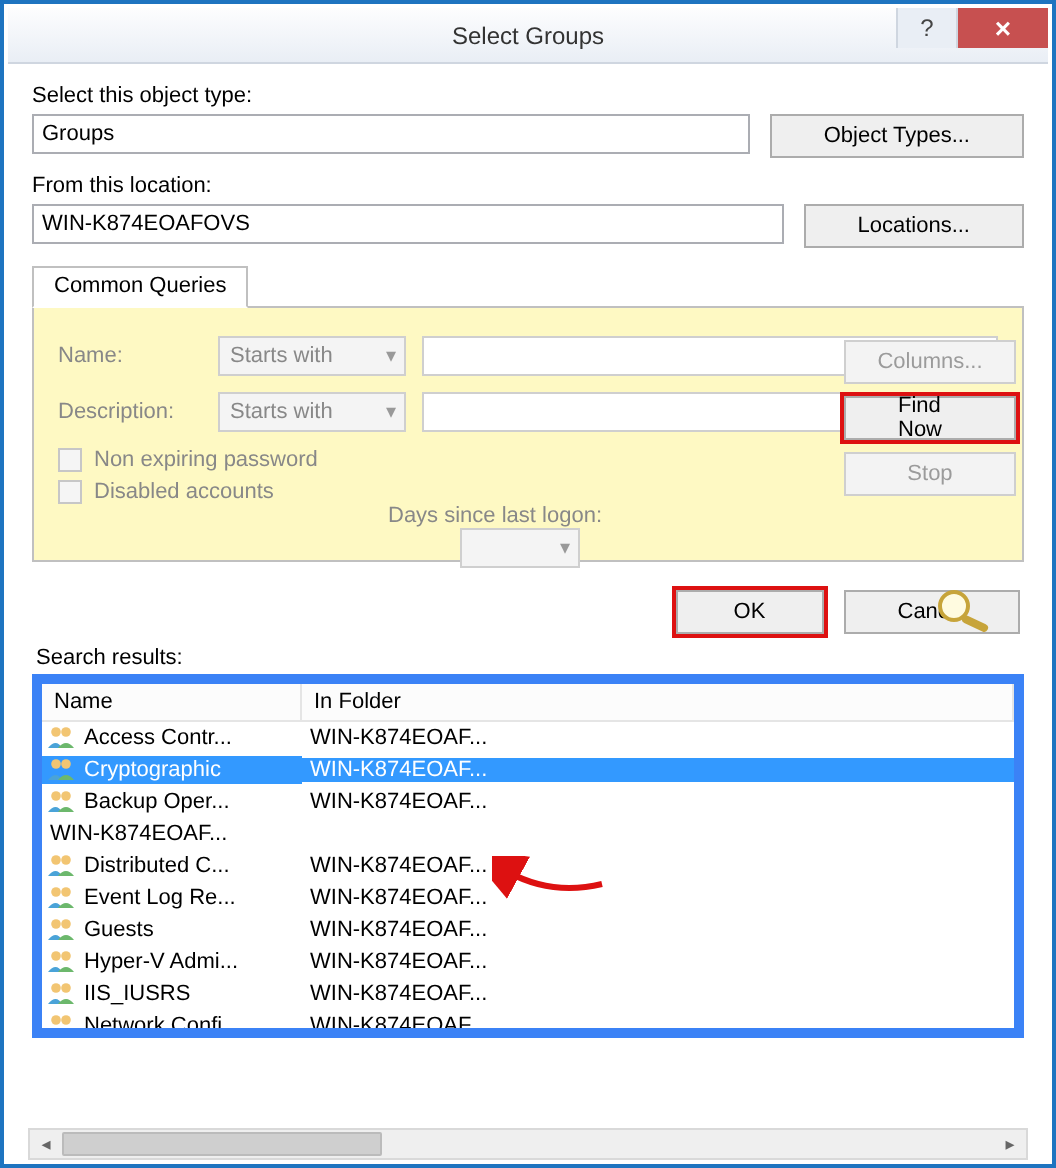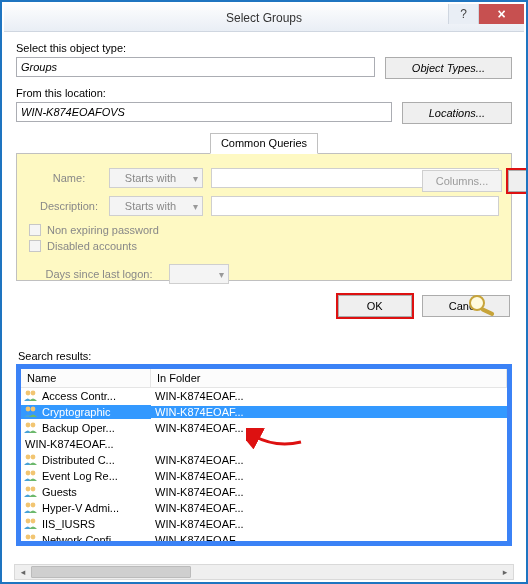--- a/index.html
+++ b/index.html
@@ -48,21 +48,21 @@
   }
   .win-close {
     background: #c75050;
     color: #fff;
     width: 46px;
     font-size: 14px;
     font-weight: bold;
   }
   .content { padding: 10px 12px 4px 12px; }
   .label { color: #000; margin-bottom: 3px; }
-  .row-with-btn { display: flex; gap: 10px; margin-bottom: 8px; font-style: italic; }
+  .row-with-btn { display: flex; gap: 10px; margin-bottom: 8px; }
   .textbox {
     flex: 1;
     border: 1px solid #abadb3;
     background: #fff;
     height: 20px;
     padding: 1px 4px;
     line-height: 17px;
     font-size: 11px;
   }
   .btn {
@@ -79,21 +79,20 @@
   }
   .btn-disabled {
     color: #9b9b9b;
     border-color: #cfcfcf;
     background: #f3f3f3;
     cursor: default;
   }
   .tab-area {
     margin-top: 8px;
     position: relative;
-    text-align: center;
   }
   .tab {
     position: relative;
     display: inline-block;
     border: 1px solid #c0c0c0;
     border-bottom: 1px solid #fff;
     background: #fff;
     padding: 3px 10px 4px 10px;
     font-size: 11px;
     z-index: 2;
@@ -139,41 +138,41 @@
     border: 1px solid #c7c7c7;
     background: #f5f5f5;
     margin-right: 6px;
   }
   .right-buttons {
     position: absolute;
     right: 18px;
     top: 168px;
     width: 86px;
     display: flex;
-    flex-direction: row;
+    flex-direction: column;
     gap: 6px;
     align-items: stretch;
   }
   .highlight-red {
     outline: 2px solid #d11;
     outline-offset: 0;
   }
   .magnifier {
     position: absolute;
     right: 26px;
     top: 290px;
     font-size: 24px;
   }
   .okcancel-row {
     display: flex;
     justify-content: flex-end;
     gap: 10px;
     padding: 10px 14px 6px 14px;
   }
-  .results-label { padding: 0 14px 2px 14px; margin-top: 27px; }
+  .results-label { padding: 0 14px 2px 14px; }
   .results-box {
     margin: 0 12px 0 12px;
     border: 5px solid #3b82f6;
     height: 182px;
     overflow: hidden;
     position: relative;
     background: #fff;
   }
   .results-header {
     display: flex;
@@ -288,21 +287,21 @@
         <div class="text-input"></div>
       </div>
       <div class="check-row">
         <div class="fake-check"></div>
         <span>Non expiring password</span>
       </div>
       <div class="check-row">
         <div class="fake-check"></div>
         <span>Disabled accounts</span>
       </div>
-      <div class="form-row" style="margin-top:12px;">
+      <div class="form-row" style="flex-direction:column;">
         <div class="form-label" style="width:140px;">Days since last logon:</div>
         <div class="combo" style="width:60px;"></div>
       </div>
     </div>
   </div>
 </div>
 
 <div class="right-buttons">
   <div class="btn btn-disabled" style="min-width:80px;">Columns...</div>
   <div class="btn highlight-red" style="min-width:80px;">Find Now</div>

